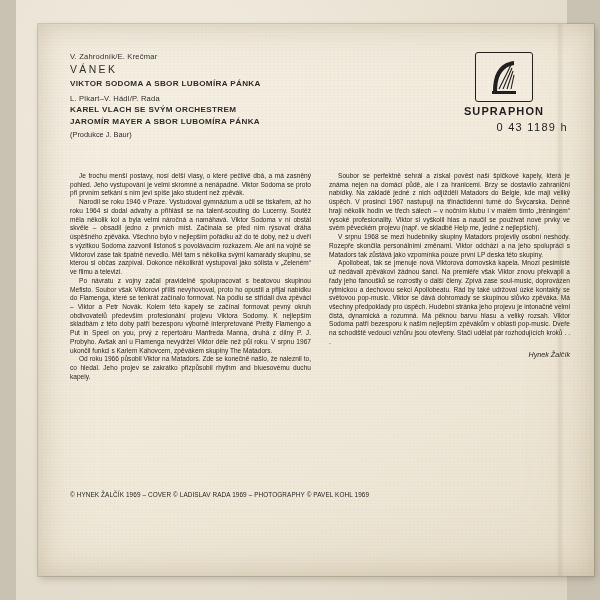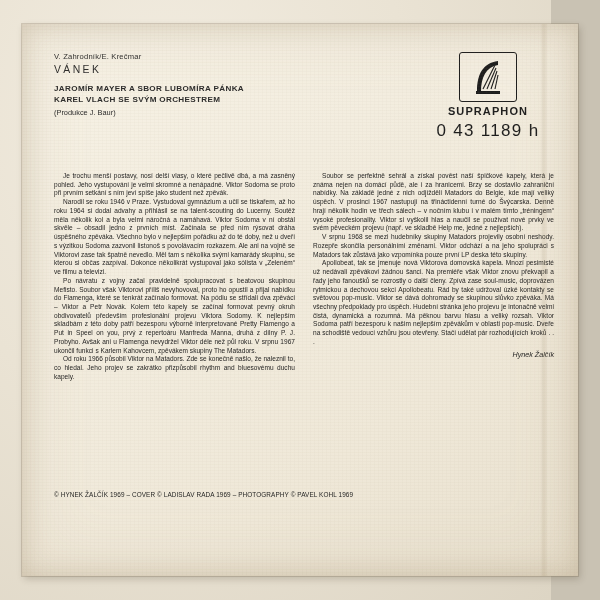--- a/index.html
+++ b/index.html
@@ -8,21 +8,21 @@
   }
   body {
     width: 600px;
     height: 600px;
     overflow: hidden;
     background: #c9c2b3;
     font-family: "Liberation Sans", sans-serif;
   }
   .sleeve {
     position: absolute;
-    left: 0; top: 0;
+    left: 16px; top: 0;
     width: 551px;
     height: 600px;
     background:
       radial-gradient(ellipse at 30% 20%, #f2ece0 0%, #eae3d4 45%, #ddd5c4 100%);
   }
   .paper {
     position: absolute;
     left: 22px;
     top: 24px;
     width: 556px;
@@ -102,24 +102,25 @@
     justify-content: center;
     background: #f4eee1;
   }
   .logo-word {
     font-size: 11px;
     font-weight: bold;
     letter-spacing: 1.1px;
     color: #1d1d1d;
   }
   .logo-cat {
-    font-size: 17px;
+    font-size: 11px;
     letter-spacing: 1.3px;
     color: #1d1d1d;
     margin-top: 4px;
+    text-align: right;
   }
 
   
   .columns {
     position: absolute;
     left: 32px;
     top: 148px;
     width: 500px;
     display: flex;
     gap: 18px;
@@ -170,23 +171,25 @@
 </style>
 </head>
 <body>
 
 <div class="sleeve">
   <div class="paper">
 
     <div class="header">
       <div class="hdr-line">V. Zahrodník/E. Krečmar</div>
       <div class="hdr-title">VÁNEK</div>
+      <div class="hdr-sub">VIKTOR SODOMA A SBOR LUBOMÍRA PÁNKA</div>
       <div class="hdr-gap"></div>
+      <div class="hdr-line">L. Pikart–V. Hádl/P. Rada</div>
+      <div class="hdr-sub">KAREL VLACH SE SVÝM ORCHESTREM</div>
       <div class="hdr-sub">JAROMÍR MAYER A SBOR LUBOMÍRA PÁNKA</div>
-      <div class="hdr-sub">KAREL VLACH SE SVÝM ORCHESTREM</div>
       <div class="hdr-paren">(Produkce J. Baur)</div>
     </div>
 
     <div class="logo-box">
       <div class="logo-mark">
         <svg width="34" height="38" viewBox="0 0 34 38" aria-hidden="true">
           <path d="M6 34 C6 16, 12 5, 27 3 L27 7 C15 9, 10 19, 10 34 Z" fill="#1d1d1d"></path>
           <rect x="5" y="33" width="24" height="3" fill="#1d1d1d"></rect>
           <path d="M12 31 L24 7" stroke="#1d1d1d" stroke-width="1.1" fill="none"></path>
           <path d="M16 31 L25 10" stroke="#1d1d1d" stroke-width="1.1" fill="none"></path>

